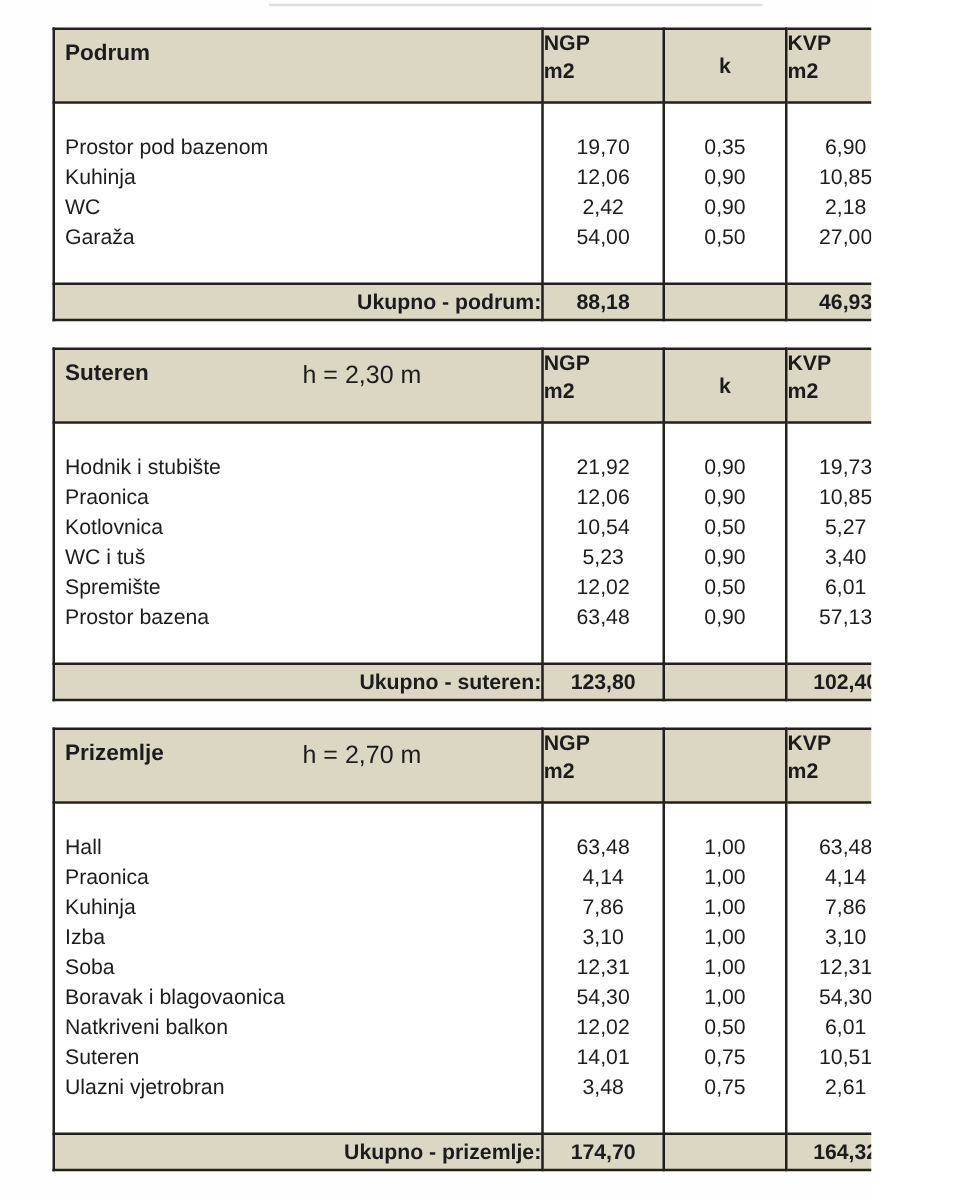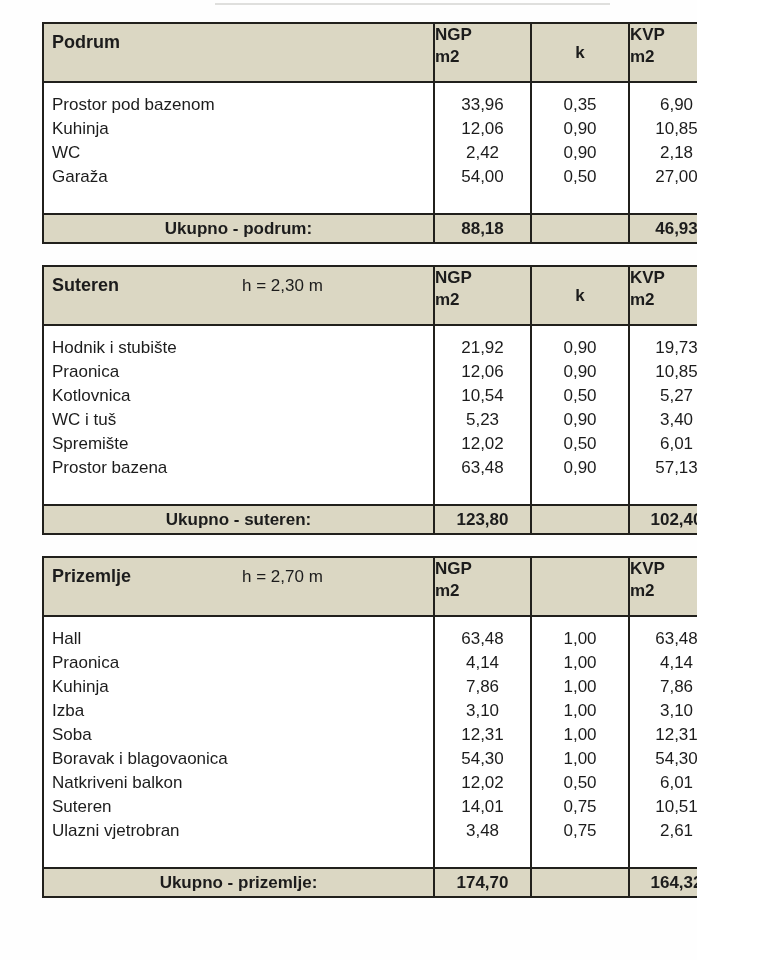--- a/index.html
+++ b/index.html
@@ -46,45 +46,45 @@
     font-weight:bold;
     vertical-align:top;
   }
   th.c-first { text-align:left; position:relative; }
   .floor-title {
     position:absolute; left:8px; top:8px;
     font-size:18px; font-weight:bold; white-space:nowrap;
   }
   .floor-hnote {
     position:absolute; left:198px; top:9px;
-    font-size:17px; font-weight:normal; white-space:nowrap;
+    font-size:20px; font-weight:normal; white-space:nowrap;
   }
   th.c-two-line { text-align:left; padding-top:6px; line-height:22px;margin-left:15px; }
   th.c-mid { text-align:center; vertical-align:middle; }
   
   tbody td {
     background:#ffffff;
     vertical-align:top;
     font-size:17px;
     font-weight:normal;
   }
-  .stack { padding:10px 0 24px 0; }
+  .stack { padding:23px 0 24px 0; }
   .stack > div { height:24px; line-height:24px; white-space:nowrap; }
   .stack-labels { padding-left:8px; padding-right:4px; }
   td.c-num .stack > div { text-align:center; }
   
   tfoot td {
     background:#dbd7c3;
     height:27px;
     font-size:17px;
     font-weight:bold;
     border-top:3px solid #21201c;
     vertical-align:middle;
   }
-  td.total-label { text-align:center; padding-left:8px; white-space:nowrap;margin-left:36px; }
+  td.total-label { text-align:right; padding-left:8px; white-space:nowrap;margin-left:36px; }
   td.total-num { text-align:center;margin-top:22px; }
 </style>
 </head>
 <body>
 
 <div class="sheet">
   <div class="top-artifact"></div>
   <div class="tables-root" id="tables-root">
   <table class="floor-table">
     <colgroup>
@@ -115,21 +115,21 @@
         <td>
               <div class="stack stack-labels">
                 <div>Prostor pod bazenom</div>
                 <div>Kuhinja</div>
                 <div>WC</div>
                 <div>Garaža</div>
               </div>
             </td>
         <td class="c-num">
               <div class="stack stack-ngp">
-                <div>33,96</div>
+                <div>19,70</div>
                 <div>12,06</div>
                 <div>2,42</div>
                 <div>54,00</div>
               </div>
             </td>
         <td class="c-num">
               <div class="stack stack-k">
                 <div>0,35</div>
                 <div>0,90</div>
                 <div>0,90</div>

